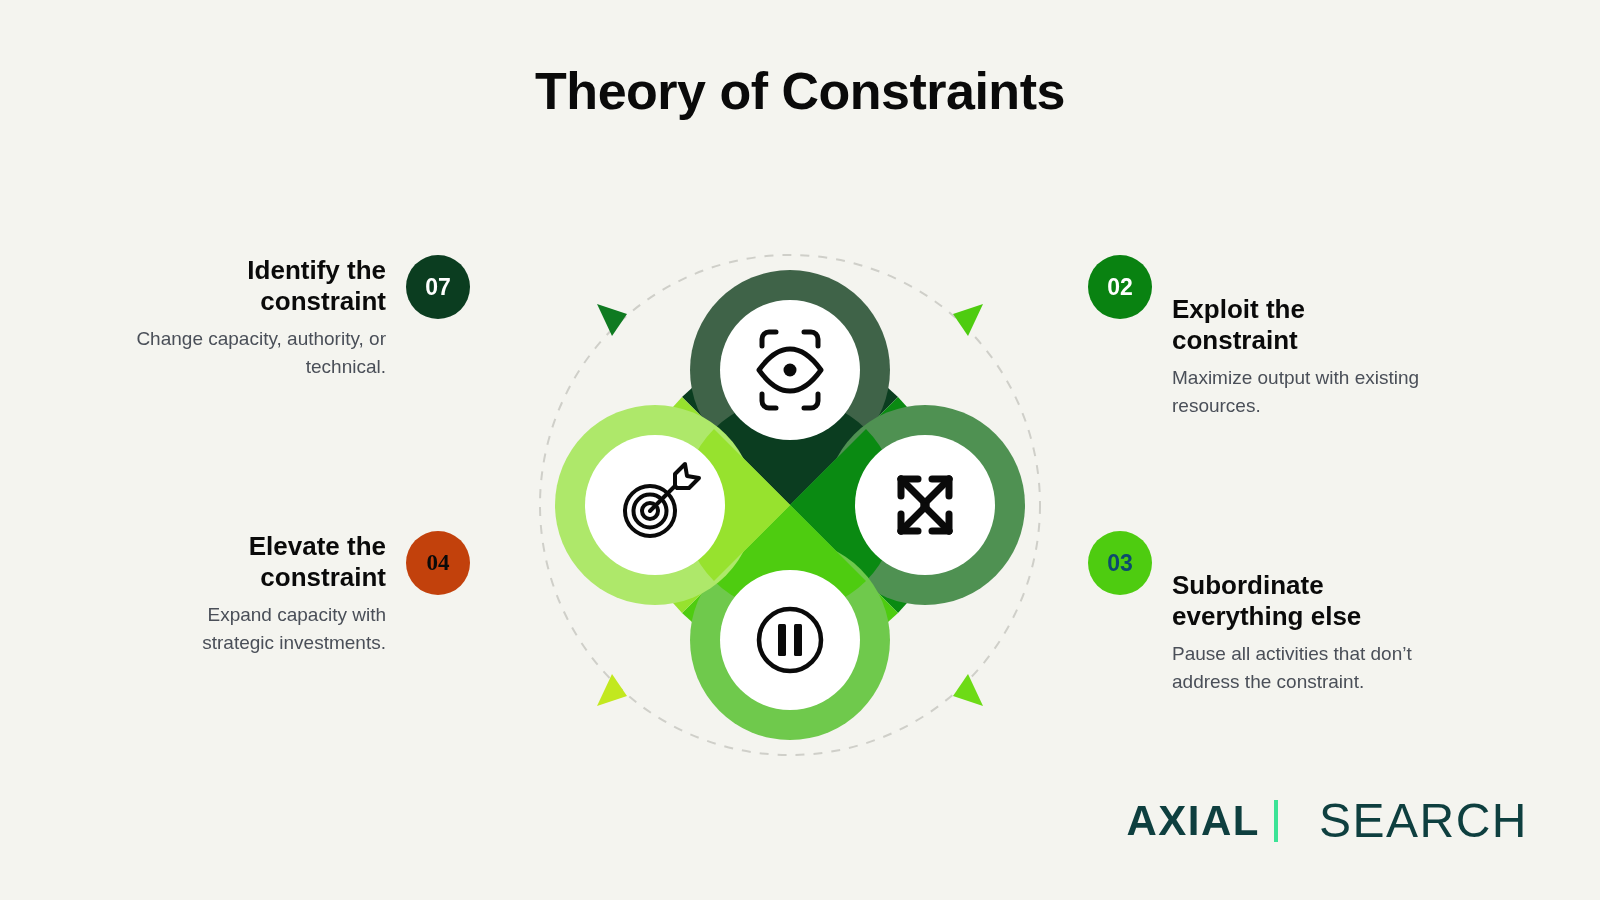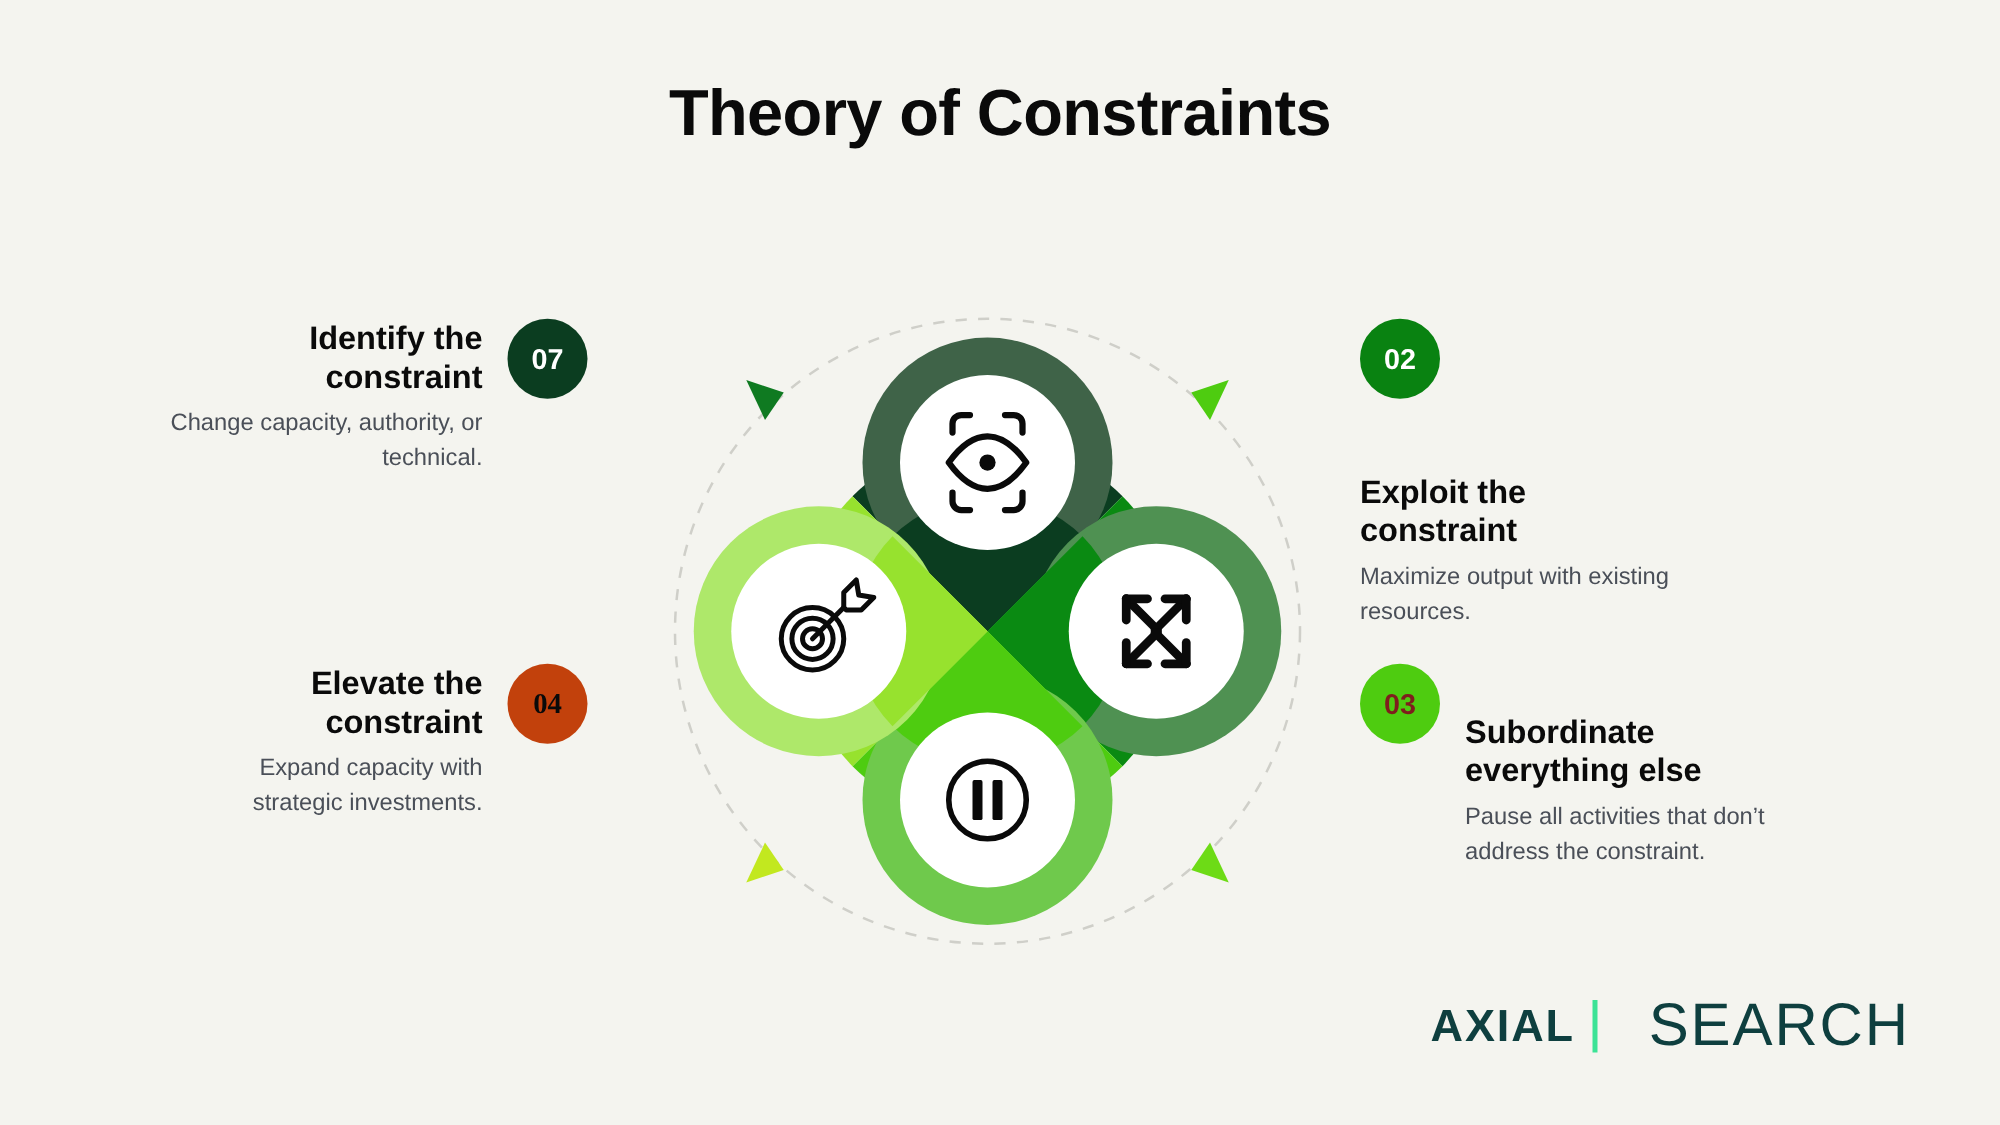--- a/index.html
+++ b/index.html
@@ -53,42 +53,42 @@
   }
 
   .step.left { text-align:right; }
   .step.left .step-text { order:1; }
   .step.left .badge { order:2; }
   .step.right .badge { order:1; }
   .step.right .step-text { order:2; text-align:left;margin-top:39px; }
 
   #step-01 { left:136px;  top:255px; }
   #step-04 { left:136px;  top:531px; }
-  #step-02 { left:1088px; top:255px;flex-direction:column; }
+  #step-02 { left:1088px; top:255px; }
   #step-03 { left:1088px; top:531px; }
   #step-01 .step-text, #step-04 .step-text { text-align:right; }
 
   
   #diagram {
     position:absolute;
     left:500px; top:215px;
     width:580px; height:580px;
   }
   #diagram svg { display:block; }
 
   
   #logo {
     position:absolute;
     right:72px; bottom:52px;
     display:flex;
     align-items:center;
     gap:0px;
   }
   .logo-axial {
-    font-size:36px;
+    font-size:42px;
     font-weight:700;
     letter-spacing:1.5px;
     color:#0e3f3f;
   }
   .logo-bar {
     width:4px; height:42px;
     background:#3ce396;
     margin:0 12px 0 14px;
   }
   .logo-search {
@@ -122,21 +122,21 @@
 
 <div class="step right" id="step-02">
   <div class="badge" id="badge-02" style="background: rgb(9, 130, 17); color: rgb(255, 255, 255);">02</div>
   <div class="step-text">
     <div class="step-title">Exploit the constraint</div>
     <div class="step-desc">Maximize output with existing resources.</div>
   </div>
 </div>
 
 <div class="step right" id="step-03">
-  <div class="badge" id="badge-03" style="background: rgb(78, 204, 16); color: #7f1d1d;">03</div>
+  <div class="badge" id="badge-03" style="background: rgb(78, 204, 16); color: #0c4a6e;">03</div>
   <div class="step-text">
     <div class="step-title">Subordinate everything else</div>
     <div class="step-desc">Pause all activities that don’t address the constraint.</div>
   </div>
 </div>
 
 <div id="diagram">
 <svg width="580" height="580" viewBox="0 0 580 580" xmlns="http://www.w3.org/2000/svg">
 
   <circle id="orbit-circle" cx="290" cy="290" r="250" fill="none" stroke="#cfcfc9" stroke-width="2" stroke-dasharray="9 9"></circle>

